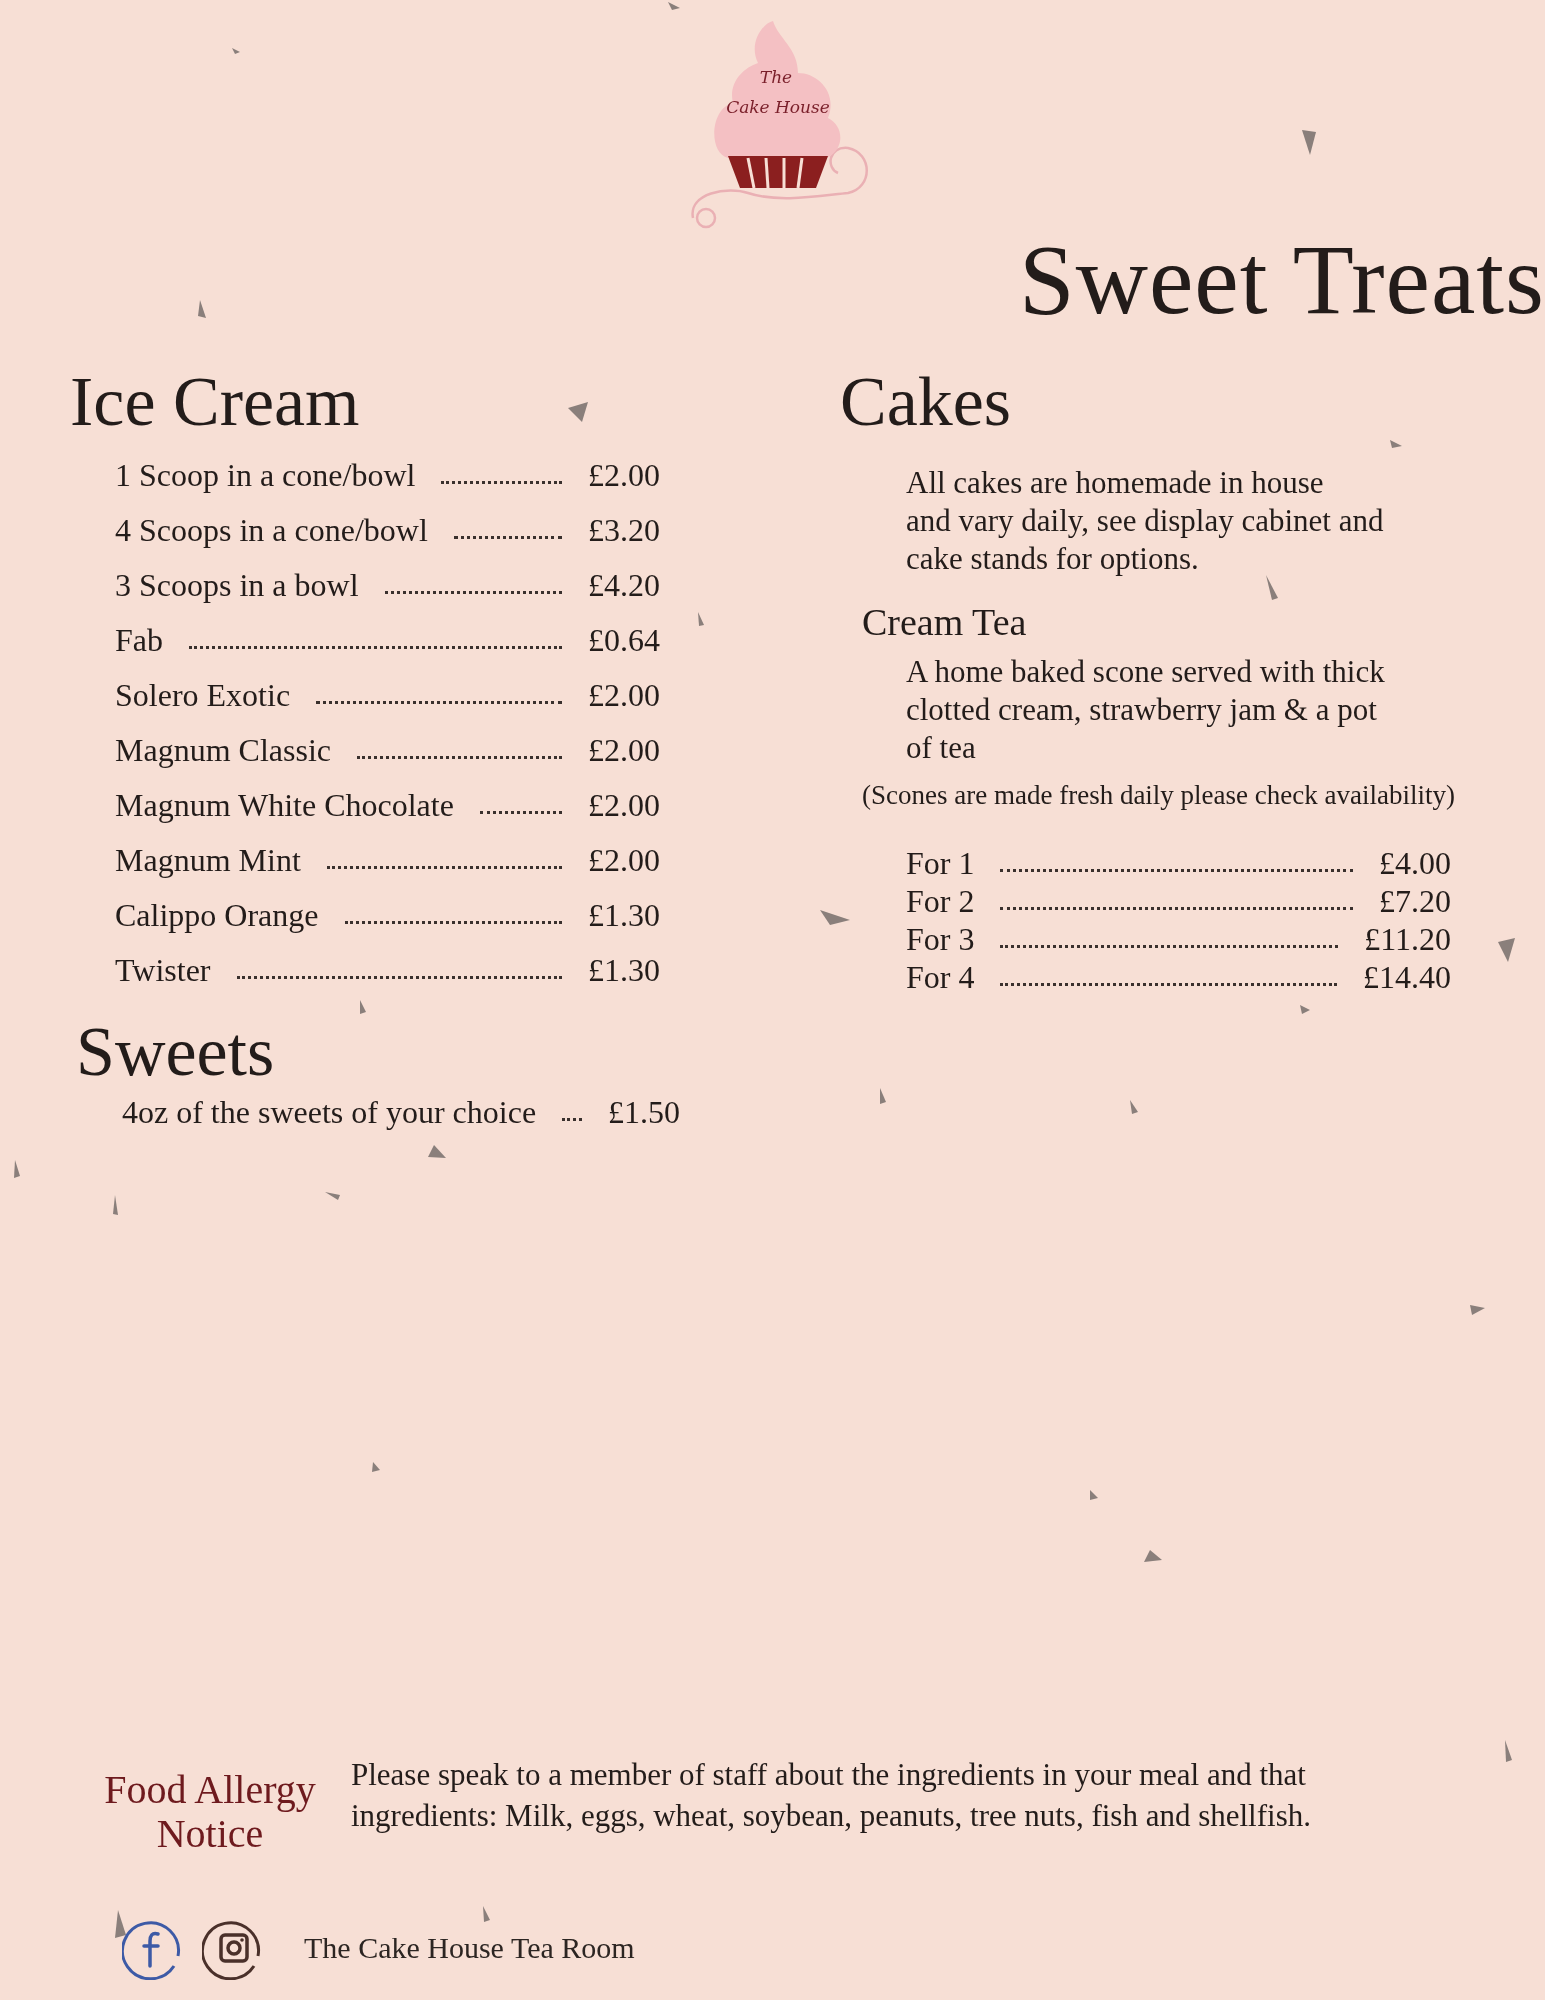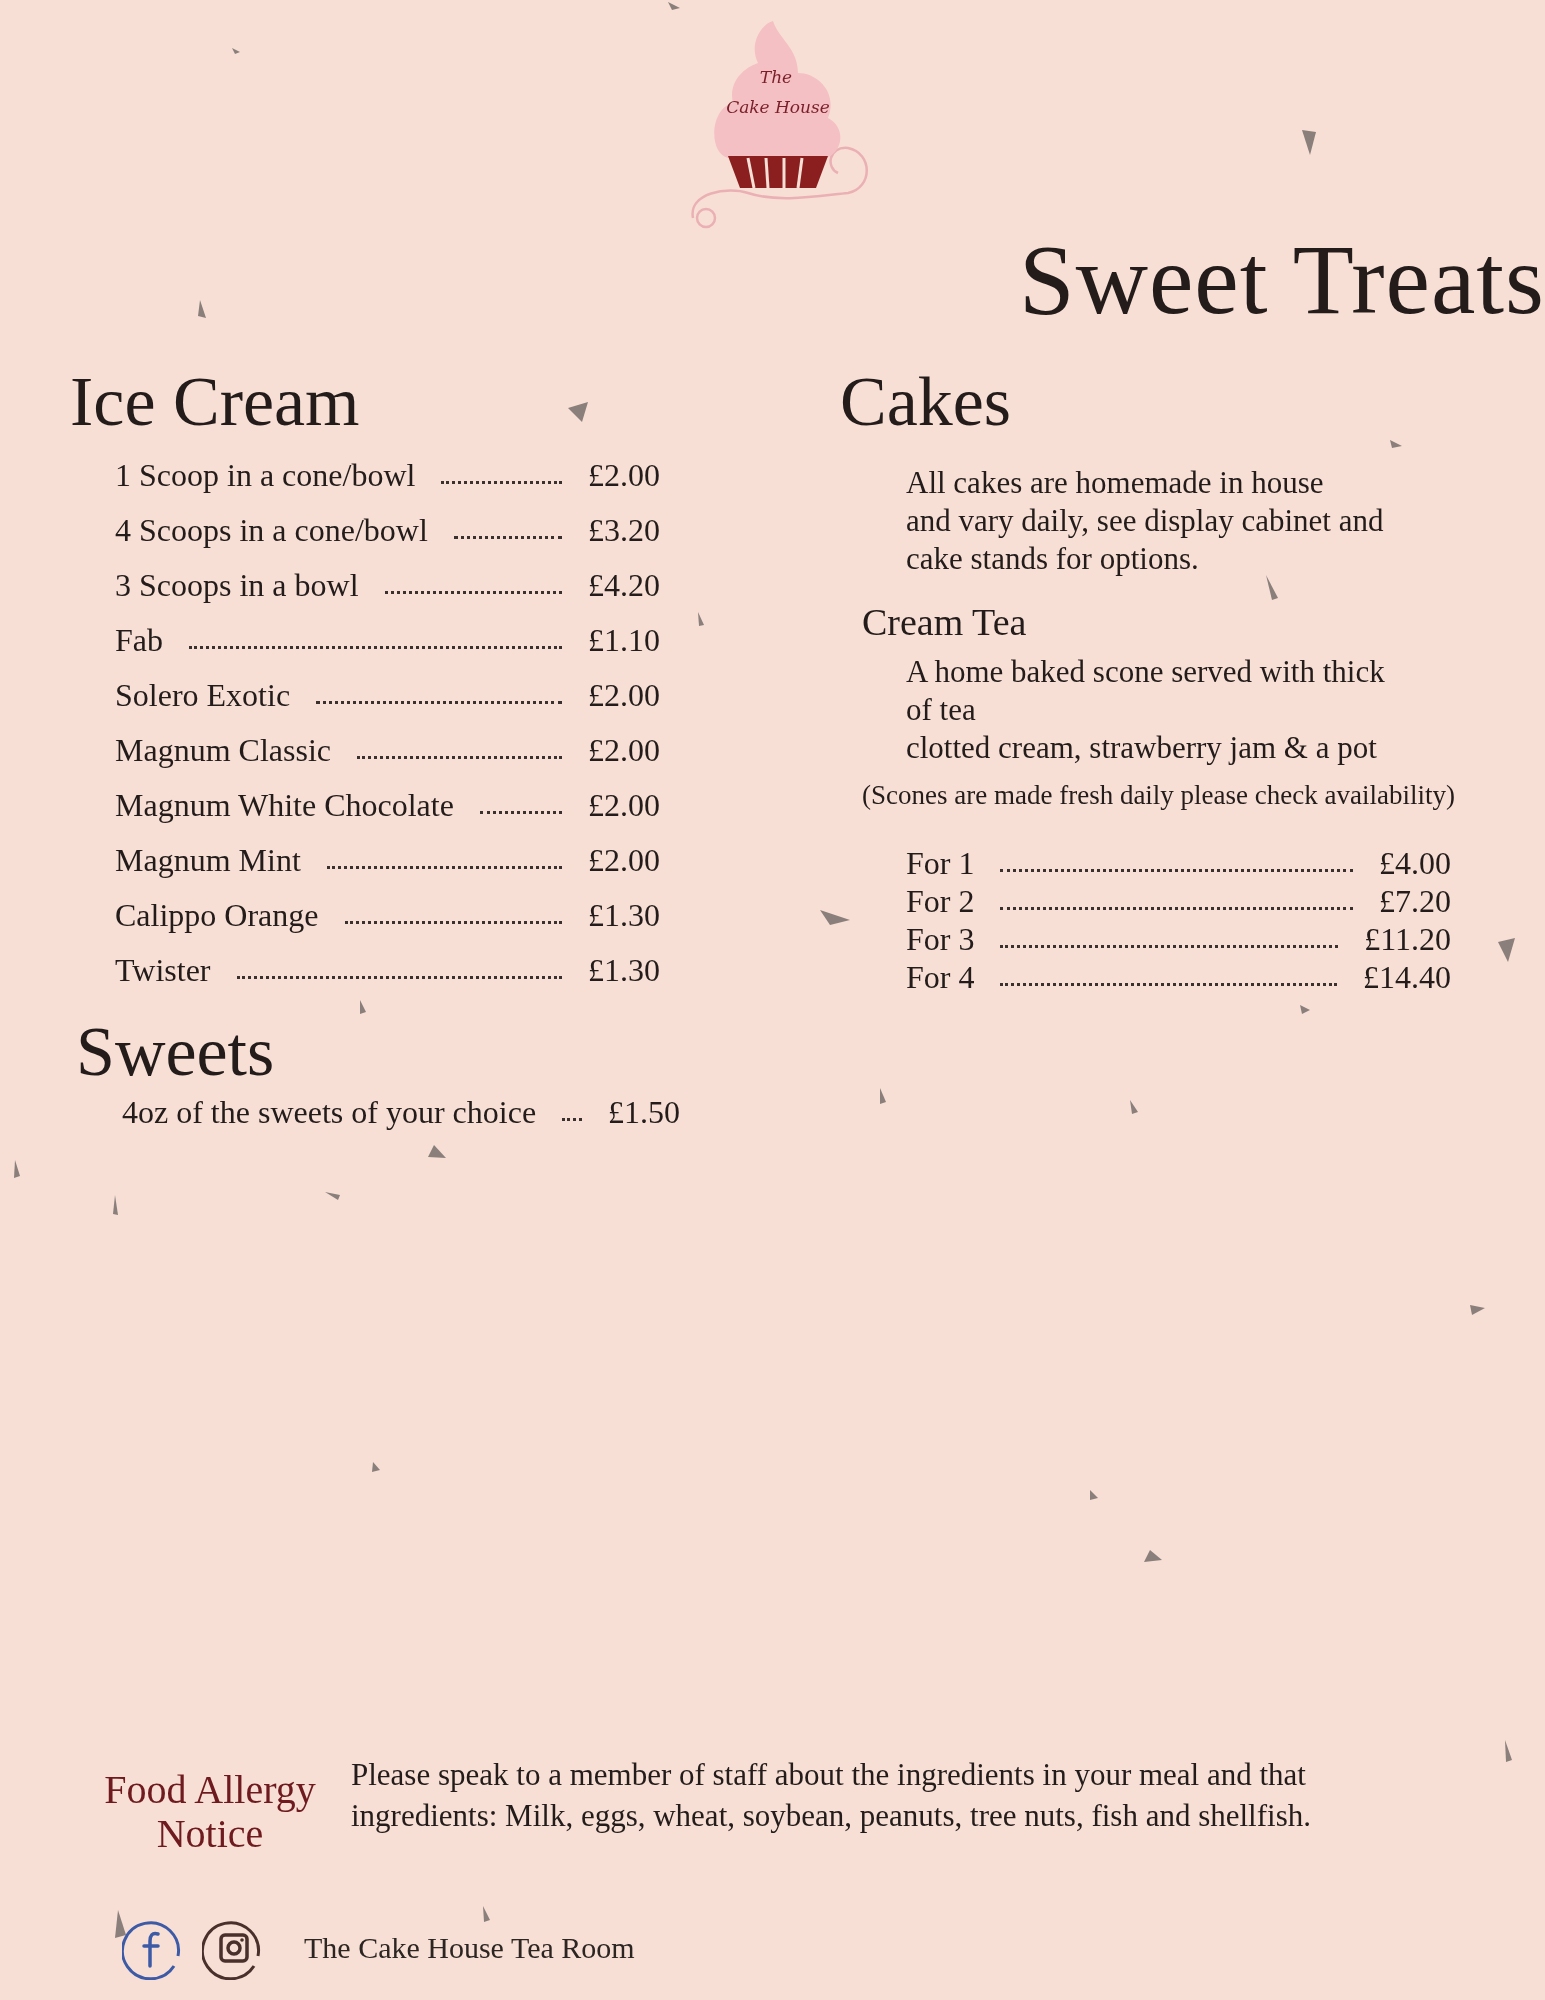--- a/index.html
+++ b/index.html
@@ -107,21 +107,21 @@
       <span class="price">£3.20</span>
     </li>
   <li class="menu-row">
       <span class="name">3 Scoops in a bowl</span>
       <span class="dots"></span>
       <span class="price">£4.20</span>
     </li>
   <li class="menu-row">
       <span class="name">Fab</span>
       <span class="dots"></span>
-      <span class="price">£1.10</span>
+      <span class="price">£0.64</span>
     </li>
   <li class="menu-row">
       <span class="name">Solero Exotic</span>
       <span class="dots"></span>
       <span class="price">£2.00</span>
     </li>
   <li class="menu-row">
       <span class="name">Magnum Classic</span>
       <span class="dots"></span>
       <span class="price">£2.00</span>
@@ -160,22 +160,22 @@
 <h2 class="section-heading" style="left:840px; top:362px;">Cakes</h2>
 <div class="para" style="left:906px; top:464px;">
   <div>All cakes are homemade in house</div>
   <div>and vary daily, see display cabinet and</div>
   <div>cake stands for options.</div>
 </div>
 
 <h3 class="sub-heading" style="left:862px; top:600px;">Cream Tea</h3>
 <div class="para" style="left:906px; top:653px;">
   <div>A home baked scone served with thick</div>
+  <div>clotted cream, strawberry jam &amp; a pot</div>
   <div>of tea</div>
-  <div>clotted cream, strawberry jam &amp; a pot</div>
 </div>
 <div class="note" style="left:862px; top:780px;">(Scones are made fresh daily please check availability)</div>
 <ul class="tea-list" style="left:906px; top:845px; width:545px;">
   <li class="menu-row">
       <span class="name">For 1</span>
       <span class="dots"></span>
       <span class="price">£4.00</span>
     </li>
   <li class="menu-row">
       <span class="name">For 2</span>

